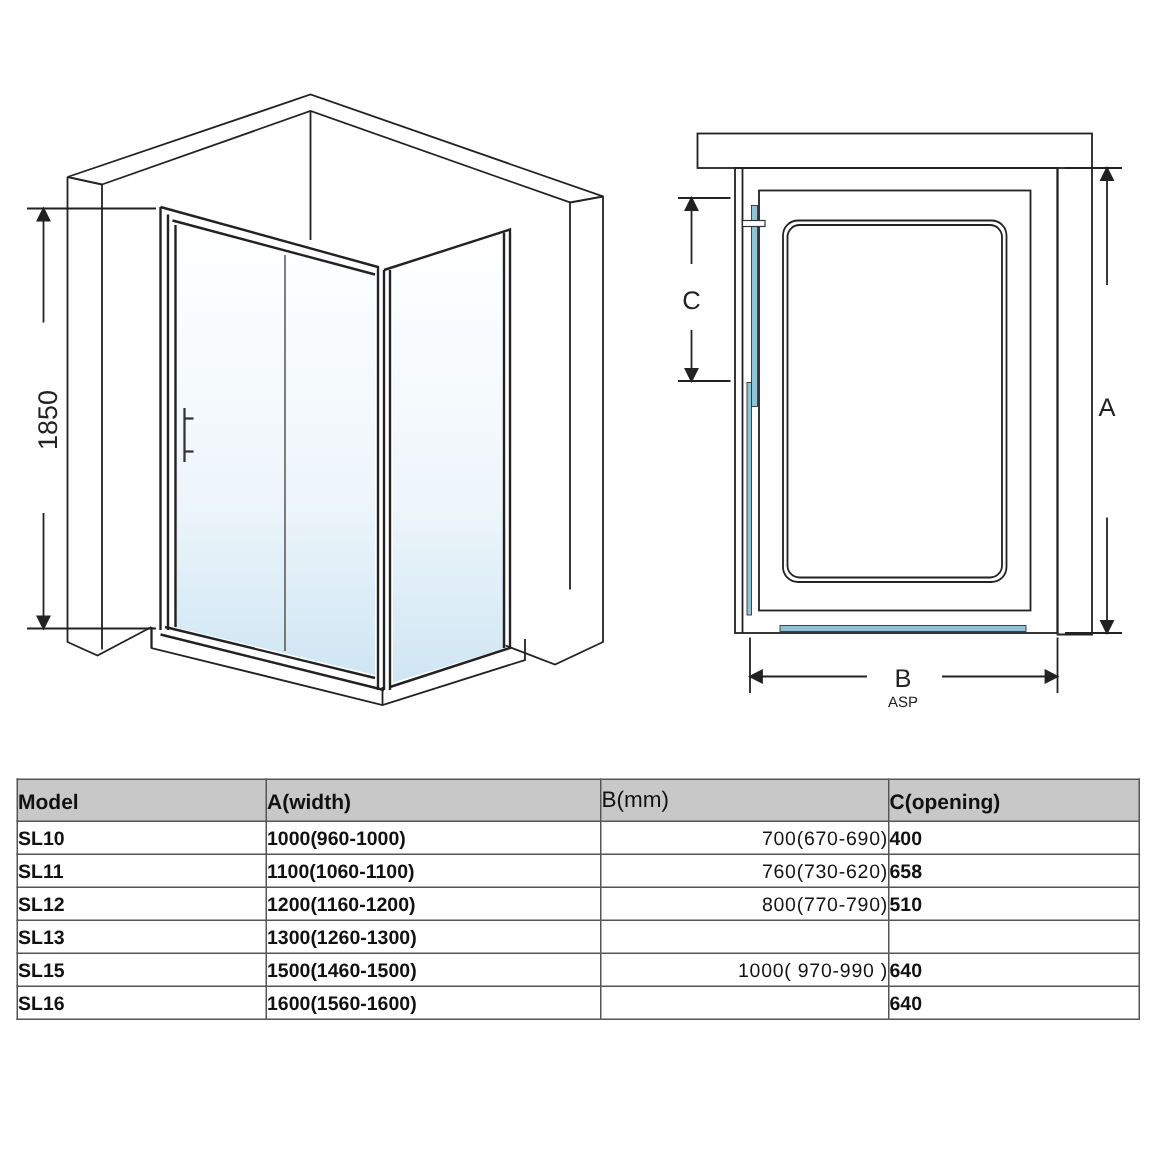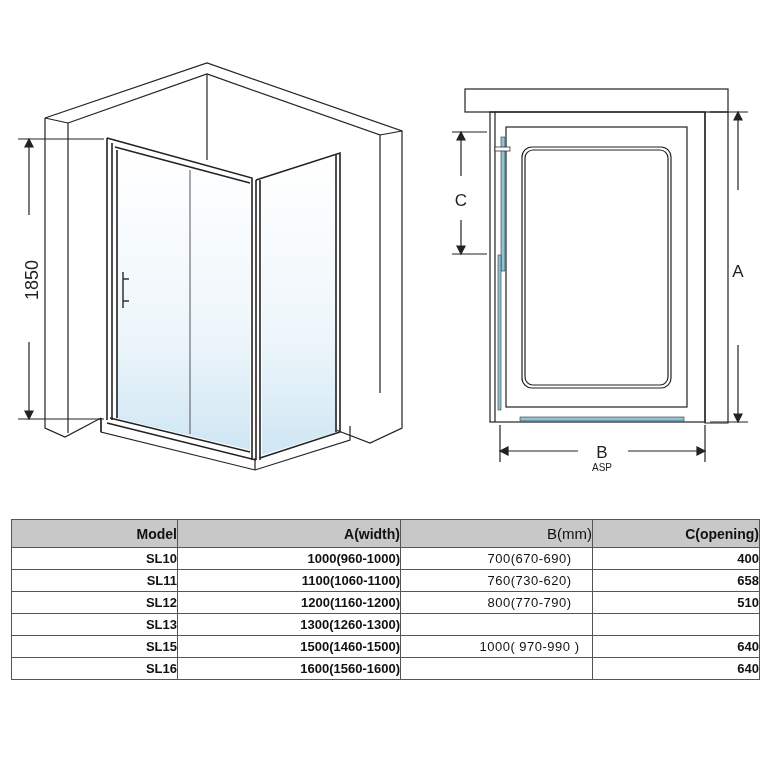--- a/index.html
+++ b/index.html
@@ -1,24 +1,24 @@
 <!DOCTYPE html>
 <html><head>
 <meta charset="utf-8">
 <style>
   html,body{margin:0;padding:0;background:#fff;}
   body{width:768px;height:768px;position:relative;overflow:hidden;font-family:"Liberation Sans",sans-serif;}
   .diag{position:absolute;left:0;top:0;}
   .dim-label{font-family:"Liberation Sans",sans-serif;fill:#222;}
   table.spec{position:absolute;left:11px;top:519px;width:748px;border-collapse:collapse;table-layout:fixed;}
-  table.spec th, table.spec td{border:1px solid #555;text-align:right;padding:0;height:21px;font-size:13px;color:#111;}
+  table.spec th, table.spec td{border:1px solid #555;text-align:left;padding:0;height:21px;font-size:13px;color:#111;}
   table.spec th{background:#c8c8c8;height:27px;font-size:14px;font-weight:bold;}
   table.spec th.thin{font-weight:normal;font-size:15px;margin-top:28px;}
   table.spec td{font-weight:bold;}
-  table.spec td.b{font-weight:normal;text-align:center;padding-left:66px;letter-spacing:0.5px;margin-left:40px;}
+  table.spec td.b{font-weight:normal;text-align:right;padding-left:66px;letter-spacing:0.5px;margin-left:40px;}
 </style>
 </head>
 <body>
 
 <svg class="diag" width="768" height="500" viewBox="0 0 768 500">
   <defs>
     <linearGradient id="glassGrad" x1="0" y1="0" x2="0" y2="1">
       <stop offset="0" stop-color="#ffffff"></stop>
       <stop offset="0.6" stop-color="#eef6fb"></stop>
       <stop offset="1" stop-color="#cfe6f3"></stop>

